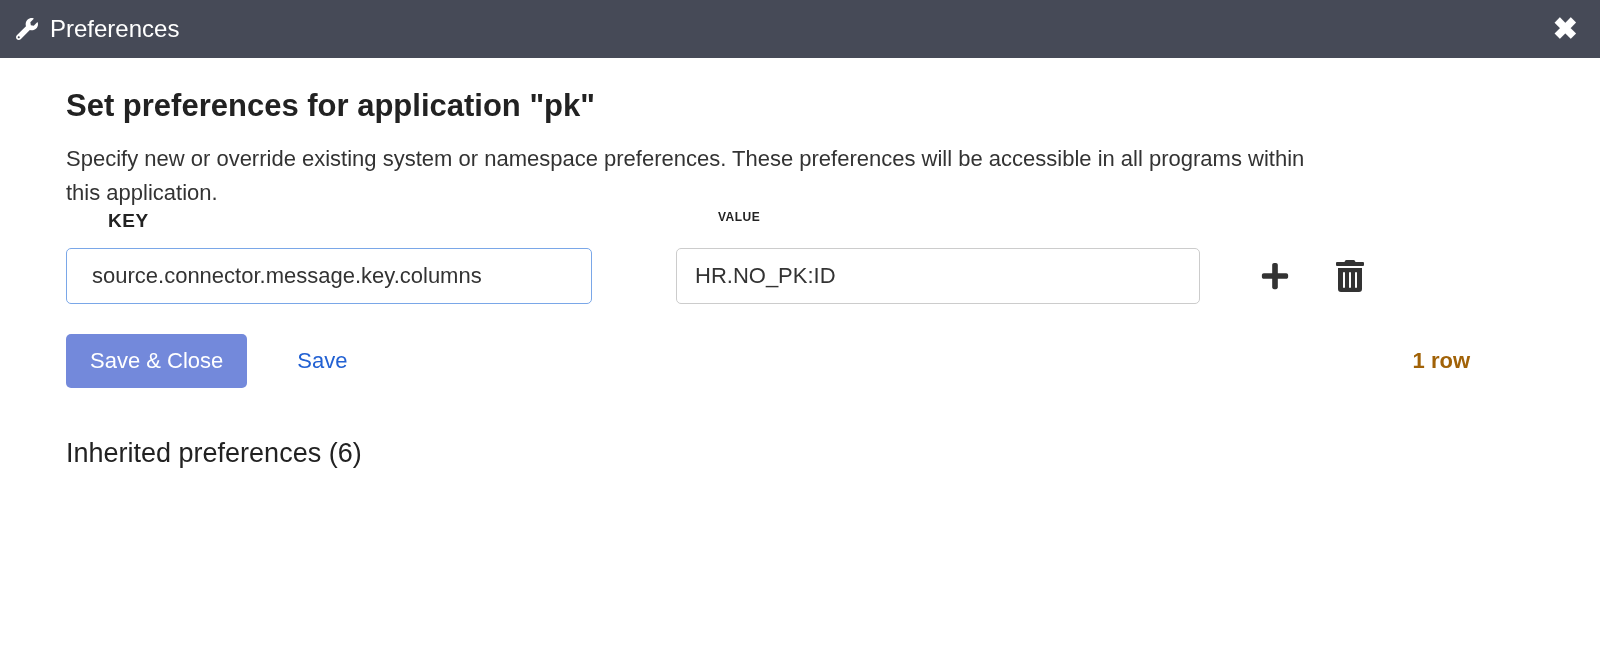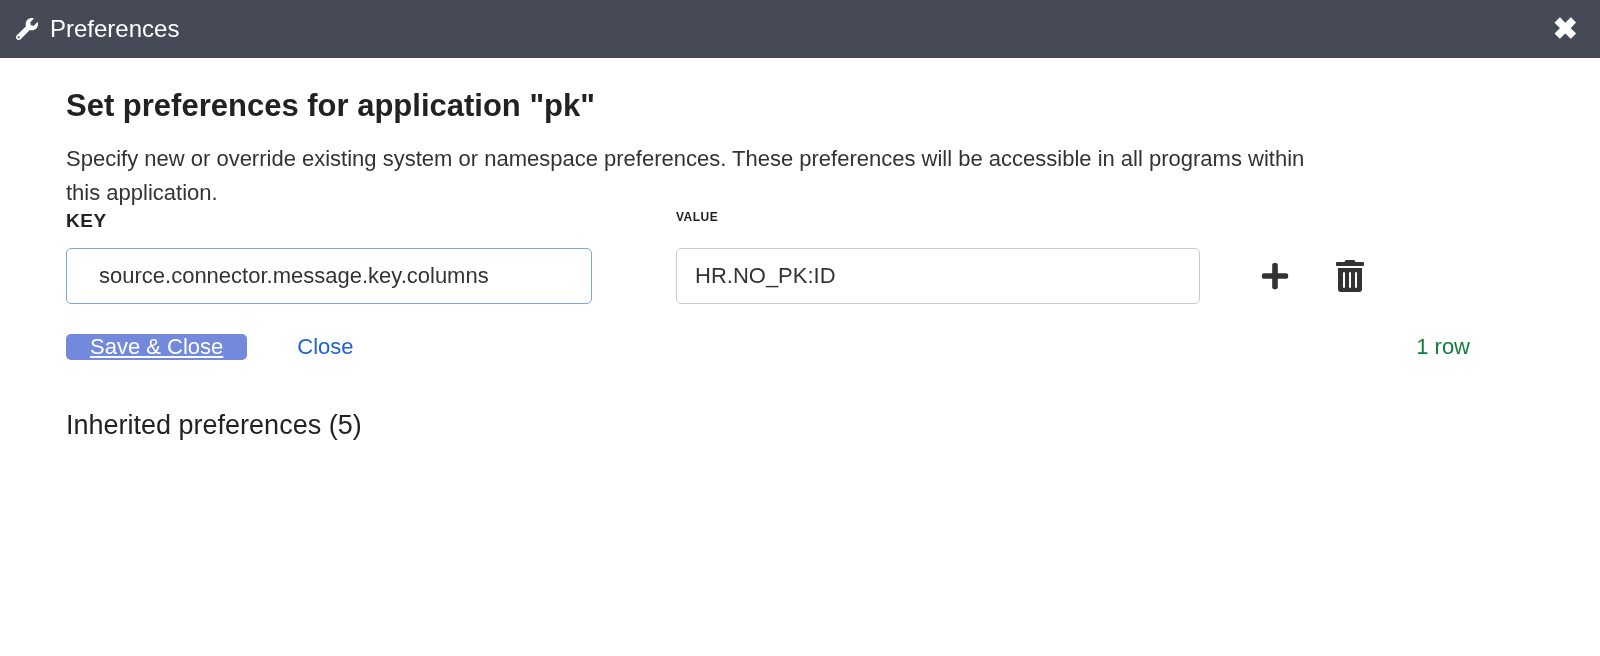--- a/index.html
+++ b/index.html
@@ -55,20 +55,21 @@
     }
     .description {
       font-size: 22px;
       color: #333333;
       line-height: 1.55;
       max-width: 1250px;
     }
     .kv-header {
       display: flex;
       margin-bottom: 16px;
+      margin-left: 42px;
     }
     .kv-header-key {
       width: 610px;
       font-size: 19px;
       font-weight: 700;
       letter-spacing: 0.5px;
       color: #222222;
     }
     .kv-header-value {
       font-size: 12px;
@@ -79,21 +80,21 @@
     .kv-row {
       display: flex;
       align-items: center;
       margin-bottom: 30px;
     }
     .kv-input-key {
       width: 526px;
       height: 56px;
       border: 1.5px solid #7aa7e8;
       border-radius: 5px;
-      padding: 0 32px;
+      padding: 0 25px;
       font-size: 22px;
       color: #333333;
       outline: none;
     }
     .kv-input-value {
       width: 524px;
       height: 56px;
       border: 1px solid #cccccc;
       border-radius: 5px;
       padding: 4px 18px;
@@ -127,36 +128,36 @@
     .footer-left {
       display: flex;
       align-items: center;
       gap: 50px;
     }
     .save-button {
       background: #7389db;
       color: #ffffff;
       border: none;
       border-radius: 5px;
-      padding: 0 24px;
+      padding: 14px 24px;
       font-size: 22px;
       font-weight: 500;
       cursor: pointer;
-      text-decoration: underline;
     }
     .reset-link {
       color: #2261d3;
       font-size: 22px;
       cursor: pointer;
       text-decoration: none;
     }
     .row-count {
-      color: #15803d;
+      color: #a16207;
       font-size: 22px;
       margin-right: 64px;
+      font-weight: bold;
     }
     .inherited-title {
       font-size: 27px;
       font-weight: 500;
       color: #222222;
       margin-bottom: 30px;
     }
     .no-inherited {
       text-align: center;
       font-size: 22px;
@@ -201,19 +202,19 @@
         <svg viewBox="0 0 448 512" fill="currentColor" width="28" height="32">
           <path d="M32 464a48 48 0 0 0 48 48h288a48 48 0 0 0 48-48V128H32zm272-256a16 16 0 0 1 32 0v224a16 16 0 0 1-32 0zm-96 0a16 16 0 0 1 32 0v224a16 16 0 0 1-32 0zm-96 0a16 16 0 0 1 32 0v224a16 16 0 0 1-32 0zM432 32H312l-9.4-18.7A24 24 0 0 0 281.1 0H166.8a23.72 23.72 0 0 0-21.4 13.3L136 32H16A16 16 0 0 0 0 48v32a16 16 0 0 0 16 16h416a16 16 0 0 0 16-16V48a16 16 0 0 0-16-16z"></path>
         </svg>
       </span>
     </div>
   </div>
 
   <div class="footer-row">
     <div class="footer-left">
       <button class="save-button">Save &amp; Close</button>
-      <a class="reset-link">Close</a>
+      <a class="reset-link">Save</a>
     </div>
     <span class="row-count">1 row</span>
   </div>
 
-  <h2 class="inherited-title">Inherited preferences (5)</h2>
+  <h2 class="inherited-title">Inherited preferences (6)</h2>
 </div>
 
 </body></html>

